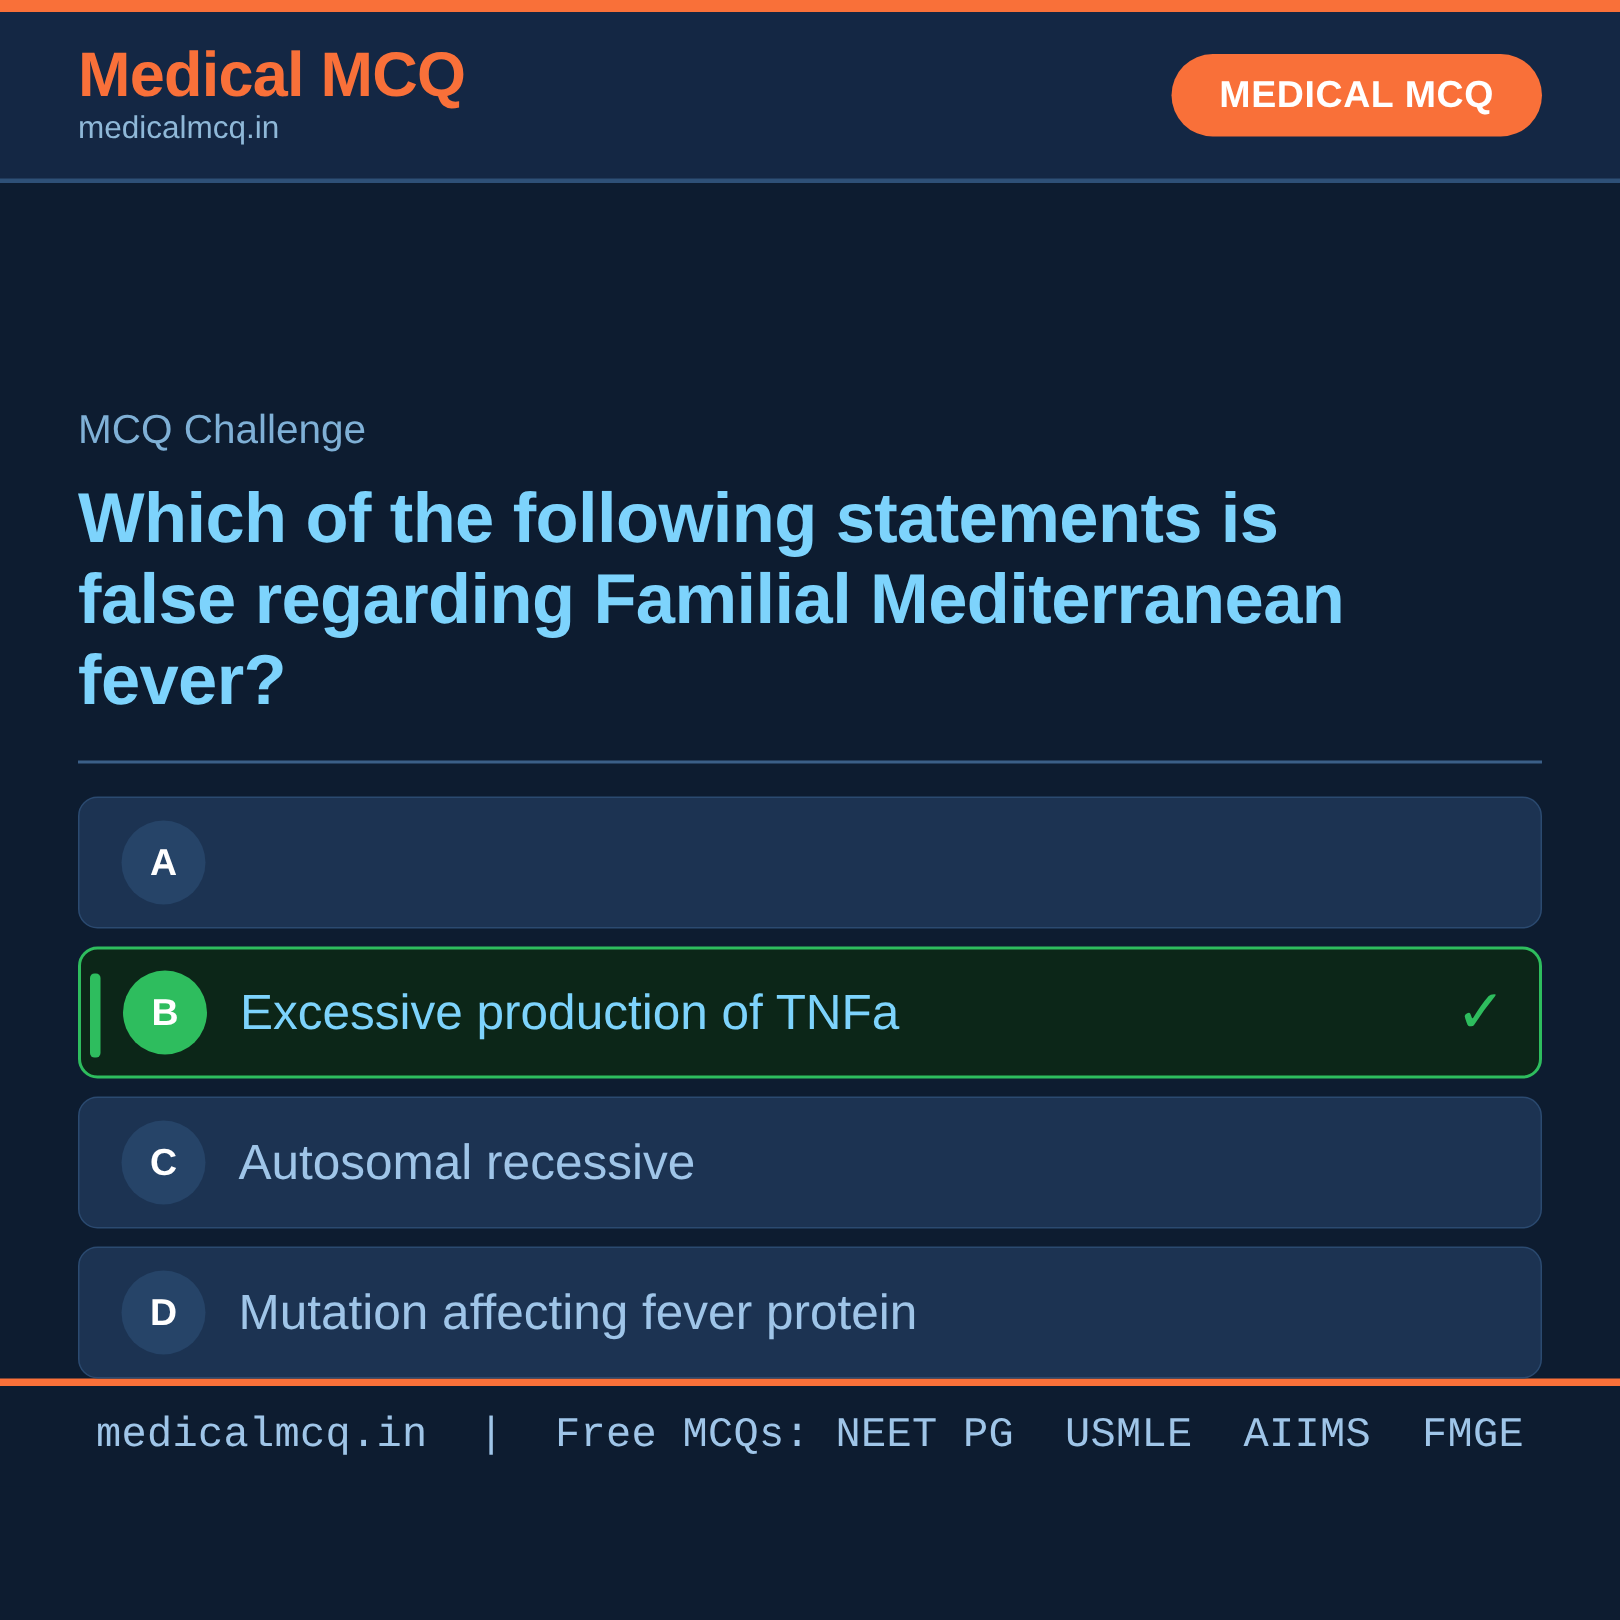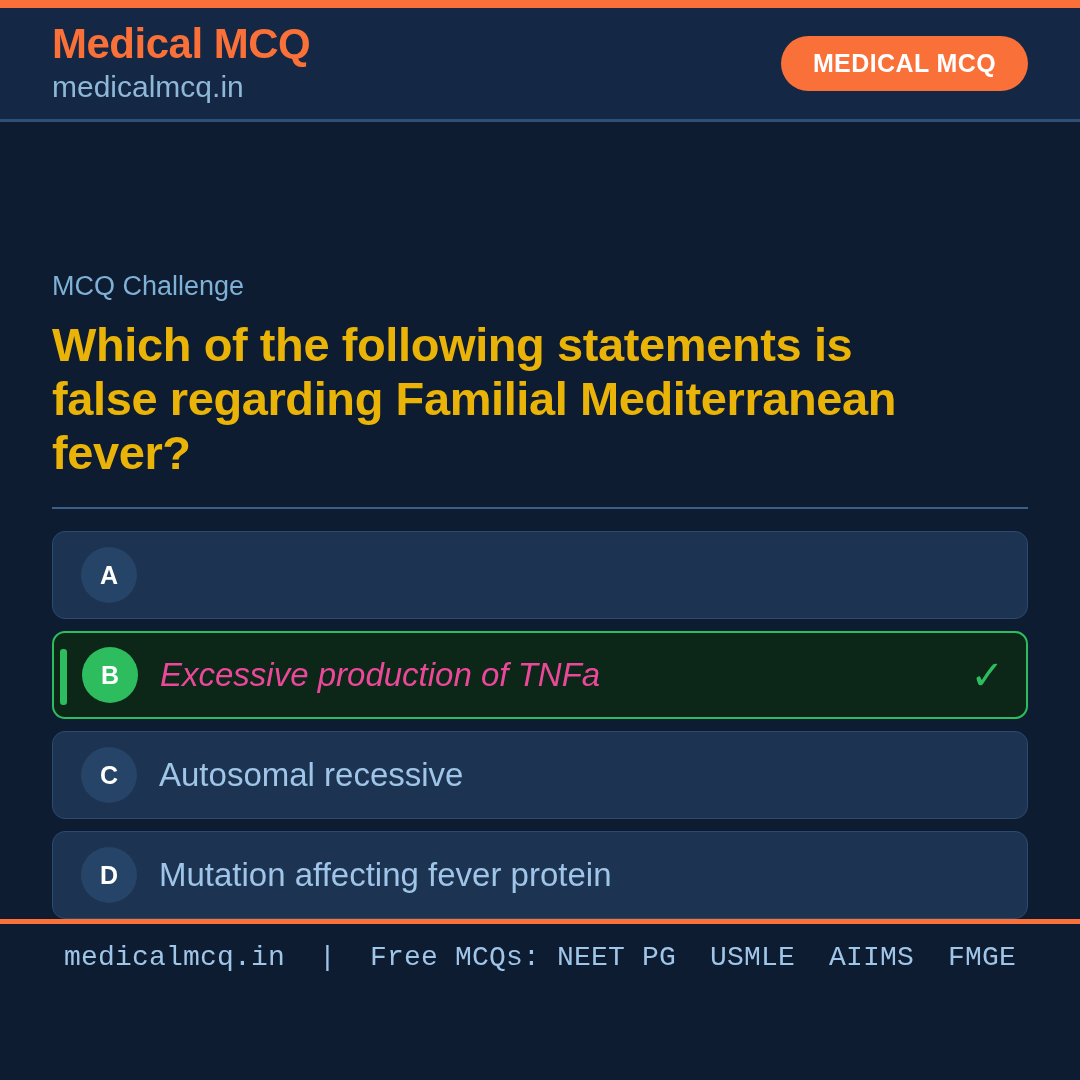--- a/index.html
+++ b/index.html
@@ -35,21 +35,21 @@
     justify-content:space-between;
     padding:0 52px;
   }
   .brand { display:flex; flex-direction:column; justify-content:center; }
   .brand-title {
     font-size:42px; font-weight:bold;
     color:#f97039; line-height:1.04;
     letter-spacing:-0.5px;
   }
   .brand-sub {
-    font-size:30px; color:#8fb8d8;
+    font-size:21px; color:#8fb8d8;
     line-height:1.25; margin-top:2px;
   }
   .badge-pill {
     background:#f97039; color:#ffffff;
     font-size:25px; font-weight:bold;
     letter-spacing:0.4px;
     padding:13px 32px; border-radius:30px;
     white-space:nowrap;
   }
 
@@ -61,21 +61,21 @@
     justify-content:flex-start;
   }
   .spacer-top { height:148px; flex:0 0 auto; }
 
   .kicker {
     font-size:27px; color:#7fb0d6;
     margin-bottom:16px; line-height:1.2;
   }
   .question {
     font-size:47px; font-weight:bold;
-    color:#eab308; line-height:1.14;
+    color:#7dd3fc; line-height:1.14;
     letter-spacing:-0.4px;
     max-width:890px;
   }
   .divider {
     height:2px; background:#3b5f87;
     margin:28px 0 22px 0; width:976px;
   }
 
   
   .options { display:flex; flex-direction:column; gap:12px; }
@@ -113,21 +113,21 @@
   }
   .option.correct .opt-badge { background:#2ebd5e; }
 
   .opt-text {
     margin-left:22px;
     font-size:33px;
     color:#9fc5e8;
     line-height:1.2;
     flex:1 1 auto;
   }
-  .option.correct .opt-text { color:#ec4899;font-style:italic; }
+  .option.correct .opt-text { color:#7dd3fc; }
 
   .opt-check {
     flex:0 0 auto;
     font-size:40px;
     color:#2ebd5e;
     line-height:1;
     margin-left:10px;
   }
   .opt-check.hidden { visibility:hidden; }
 

